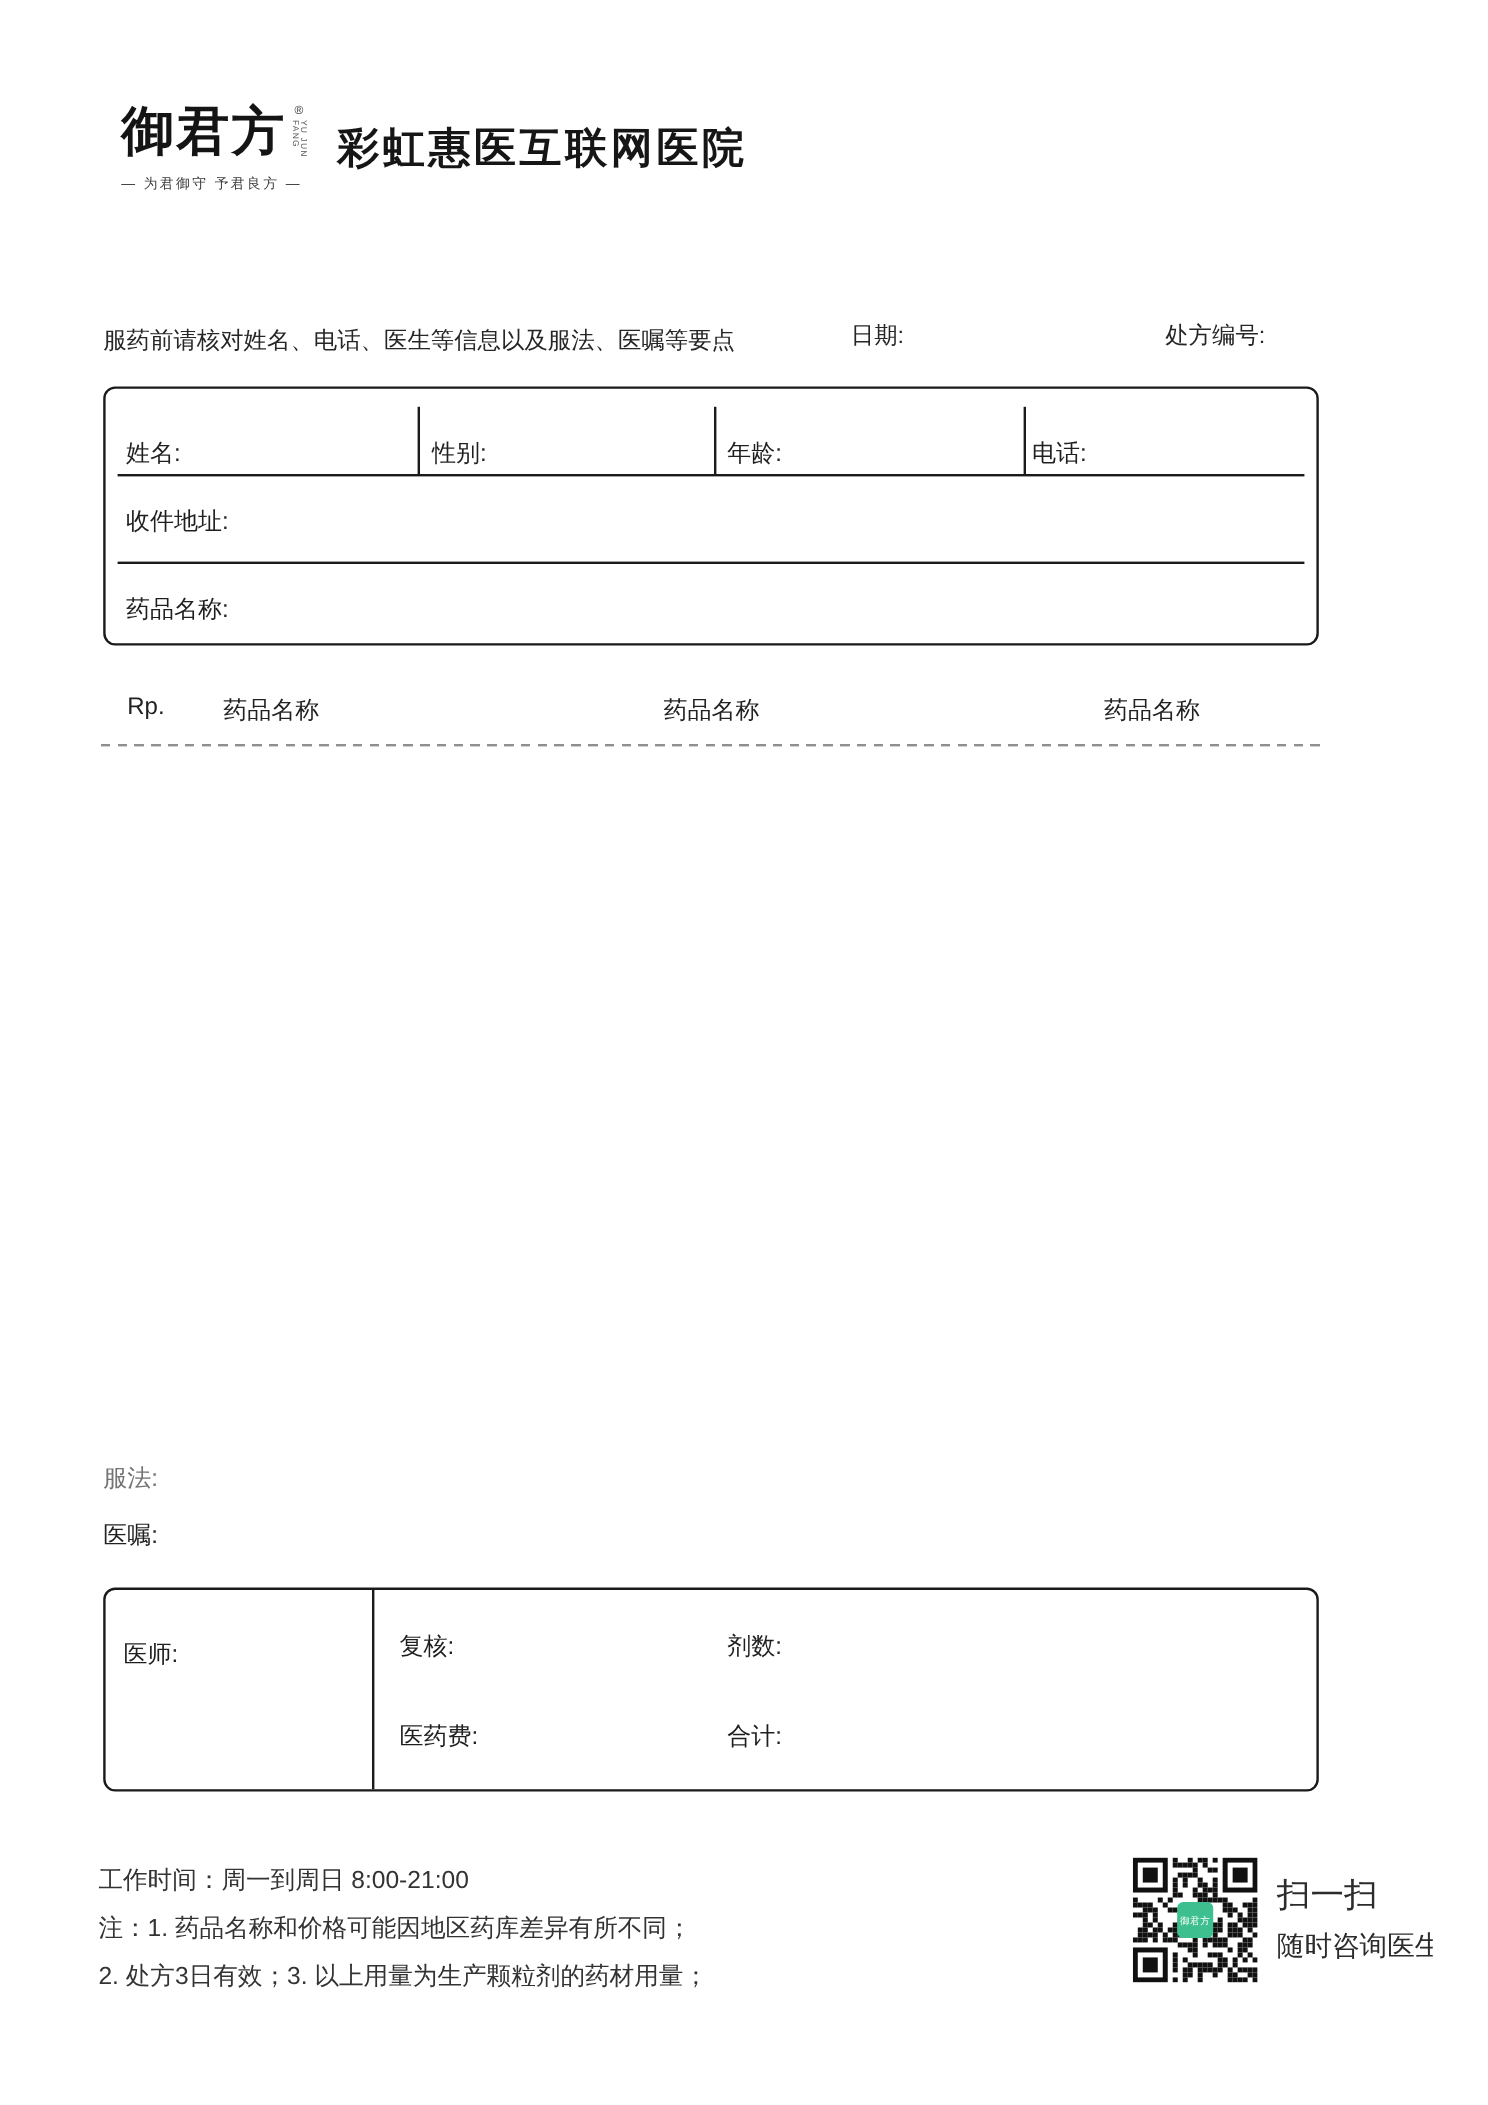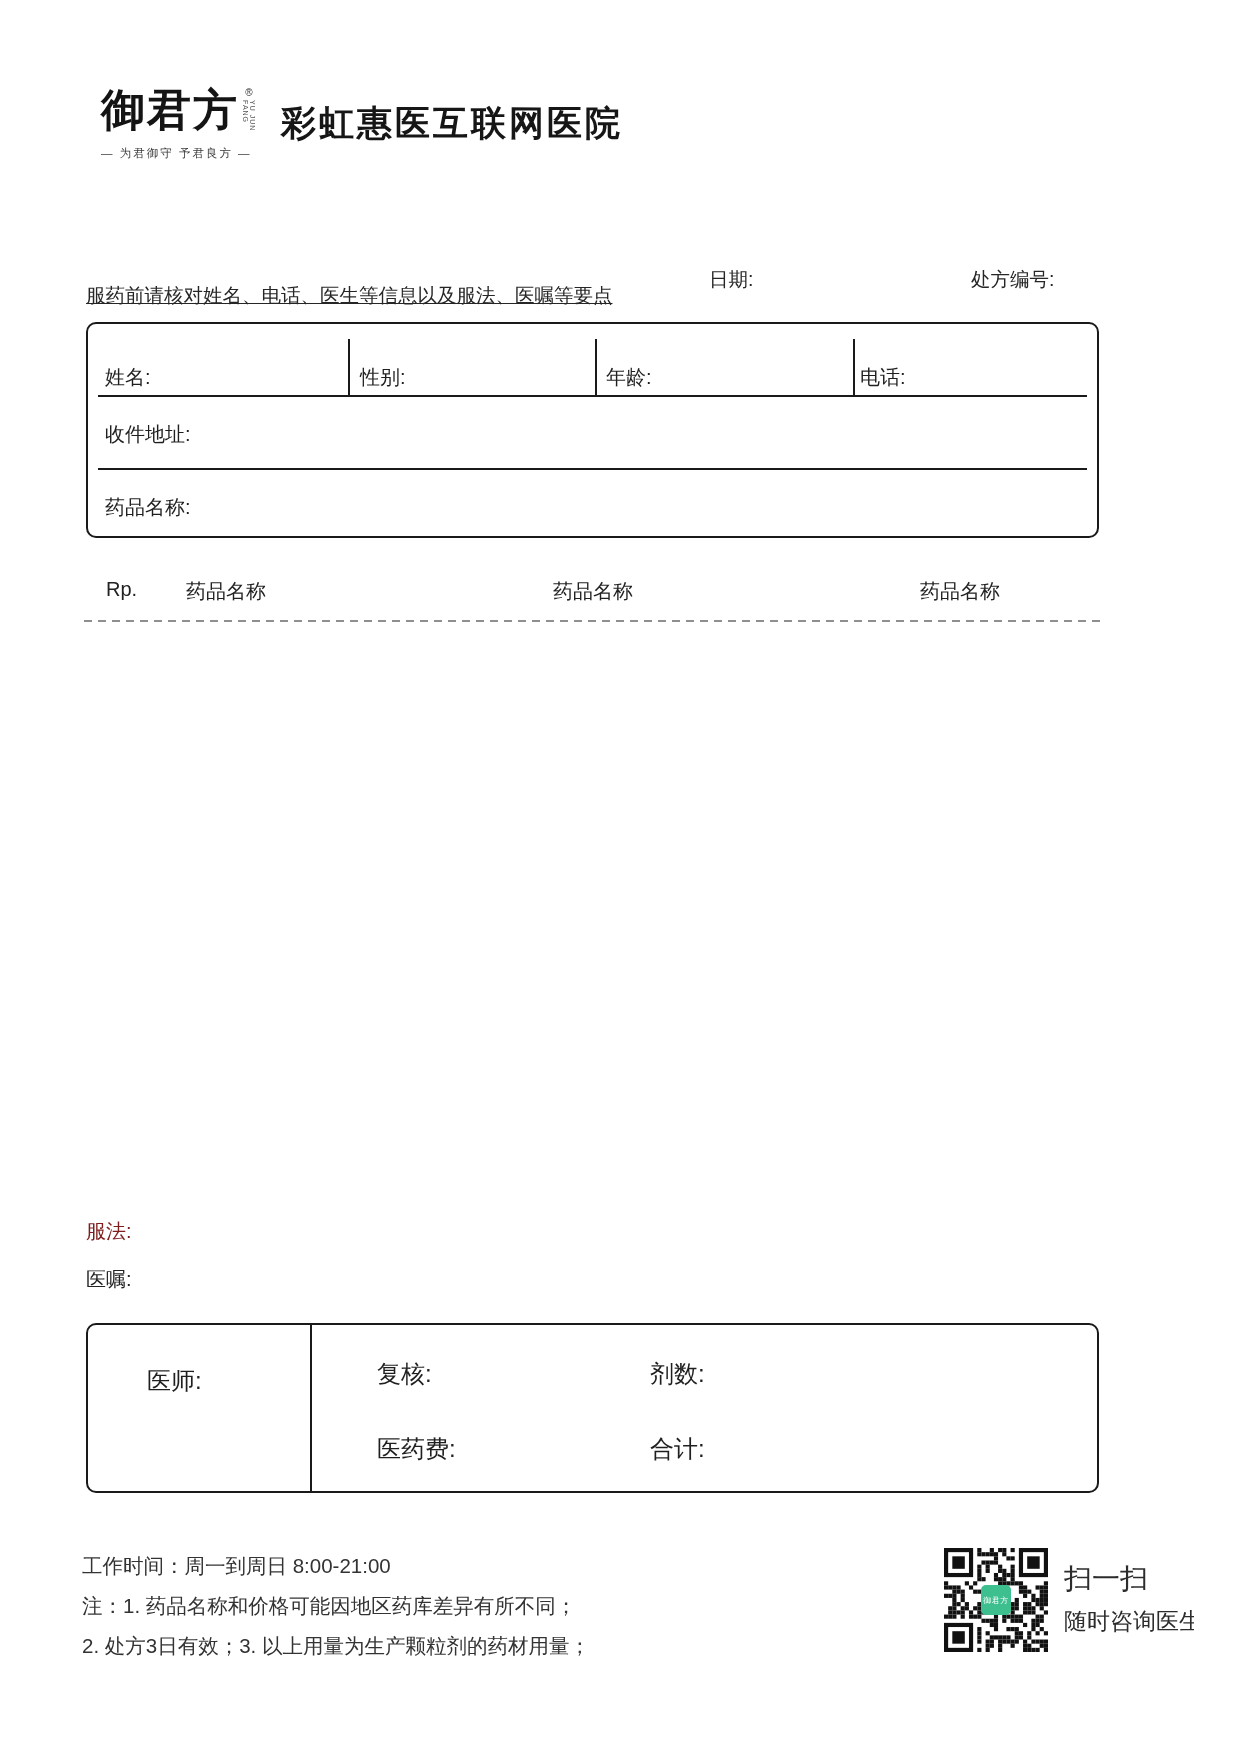--- a/index.html
+++ b/index.html
@@ -24,21 +24,21 @@
     font-size:7px; letter-spacing:1px; color:#555; margin-top:2px; height:40px; overflow:hidden;
   }
   .tagline { margin-top:6px; font-size:11.5px; letter-spacing:2px; color:#3a3a3a; white-space:nowrap; }
   .hospital-name {
     position:absolute; left:235px; top:100px;
     font-size:35px; font-weight:900; letter-spacing:3px; color:#161616; white-space:nowrap;
   }
 
   
   .notice-row { position:absolute; left:0; top:266px; width:100%; font-size:19.5px; color:#262626; }
-  .notice-text { position:absolute; left:40px; top:16px; white-space:nowrap;text-decoration:underline; }
+  .notice-text { position:absolute; left:40px; top:4px; white-space:nowrap; }
   .date-label { position:absolute; left:663px; top:0; }
   .rx-no-label { position:absolute; left:925px; top:0; }
 
   
   .patient-box {
     position:absolute; left:40px; top:322px; width:1013px; height:216px;
     border:2.5px solid #1a1a1a; border-radius:10px; box-sizing:border-box;
   }
   .pb-label { position:absolute; font-size:20px; color:#1f1f1f; white-space:nowrap; }
   .pb-hline { position:absolute; left:10px; right:10px; height:0; border-top:2.5px solid #1a1a1a; }
@@ -50,30 +50,30 @@
   .drug-col-1 { position:absolute; left:140px; top:0; }
   .drug-col-2 { position:absolute; left:507px; top:0; }
   .drug-col-3 { position:absolute; left:874px; top:0; }
 
   .dashed-line {
     position:absolute; left:38px; top:620px; width:1019px; height:2px;
     background:repeating-linear-gradient(90deg, #8f8f8f 0 8px, transparent 8px 14px);
   }
 
   
-  .usage-label  { position:absolute; left:40px; top:1218px; font-size:20px; color:#7f1d1d; }
+  .usage-label  { position:absolute; left:40px; top:1218px; font-size:20px; color:#737373; }
   .advice-label { position:absolute; left:40px; top:1266px; font-size:20px; color:#222; }
 
   
   .sign-box {
     position:absolute; left:40px; top:1323px; width:1013px; height:170px;
     border:2.5px solid #1a1a1a; border-radius:10px; box-sizing:border-box;
   }
   .sb-vsep { position:absolute; left:222px; top:0; bottom:0; width:0; border-left:2px solid #1a1a1a; }
-  .sb-label { position:absolute; font-size:24px; color:#1f1f1f; white-space:nowrap;margin-left:44px; }
+  .sb-label { position:absolute; font-size:20px; color:#1f1f1f; white-space:nowrap; }
 
   
   .footer-text { position:absolute; left:36px; font-size:20.5px; color:#333; white-space:nowrap; }
   .work-hours { top:1552px; }
   .note-1 { top:1592px; }
   .note-2 { top:1632px; }
 
   .qr-wrap { position:absolute; left:898px; top:1548px; width:104px; height:104px; }
   .qr-wrap svg { display:block; width:104px; height:104px; }
   .qr-center {

